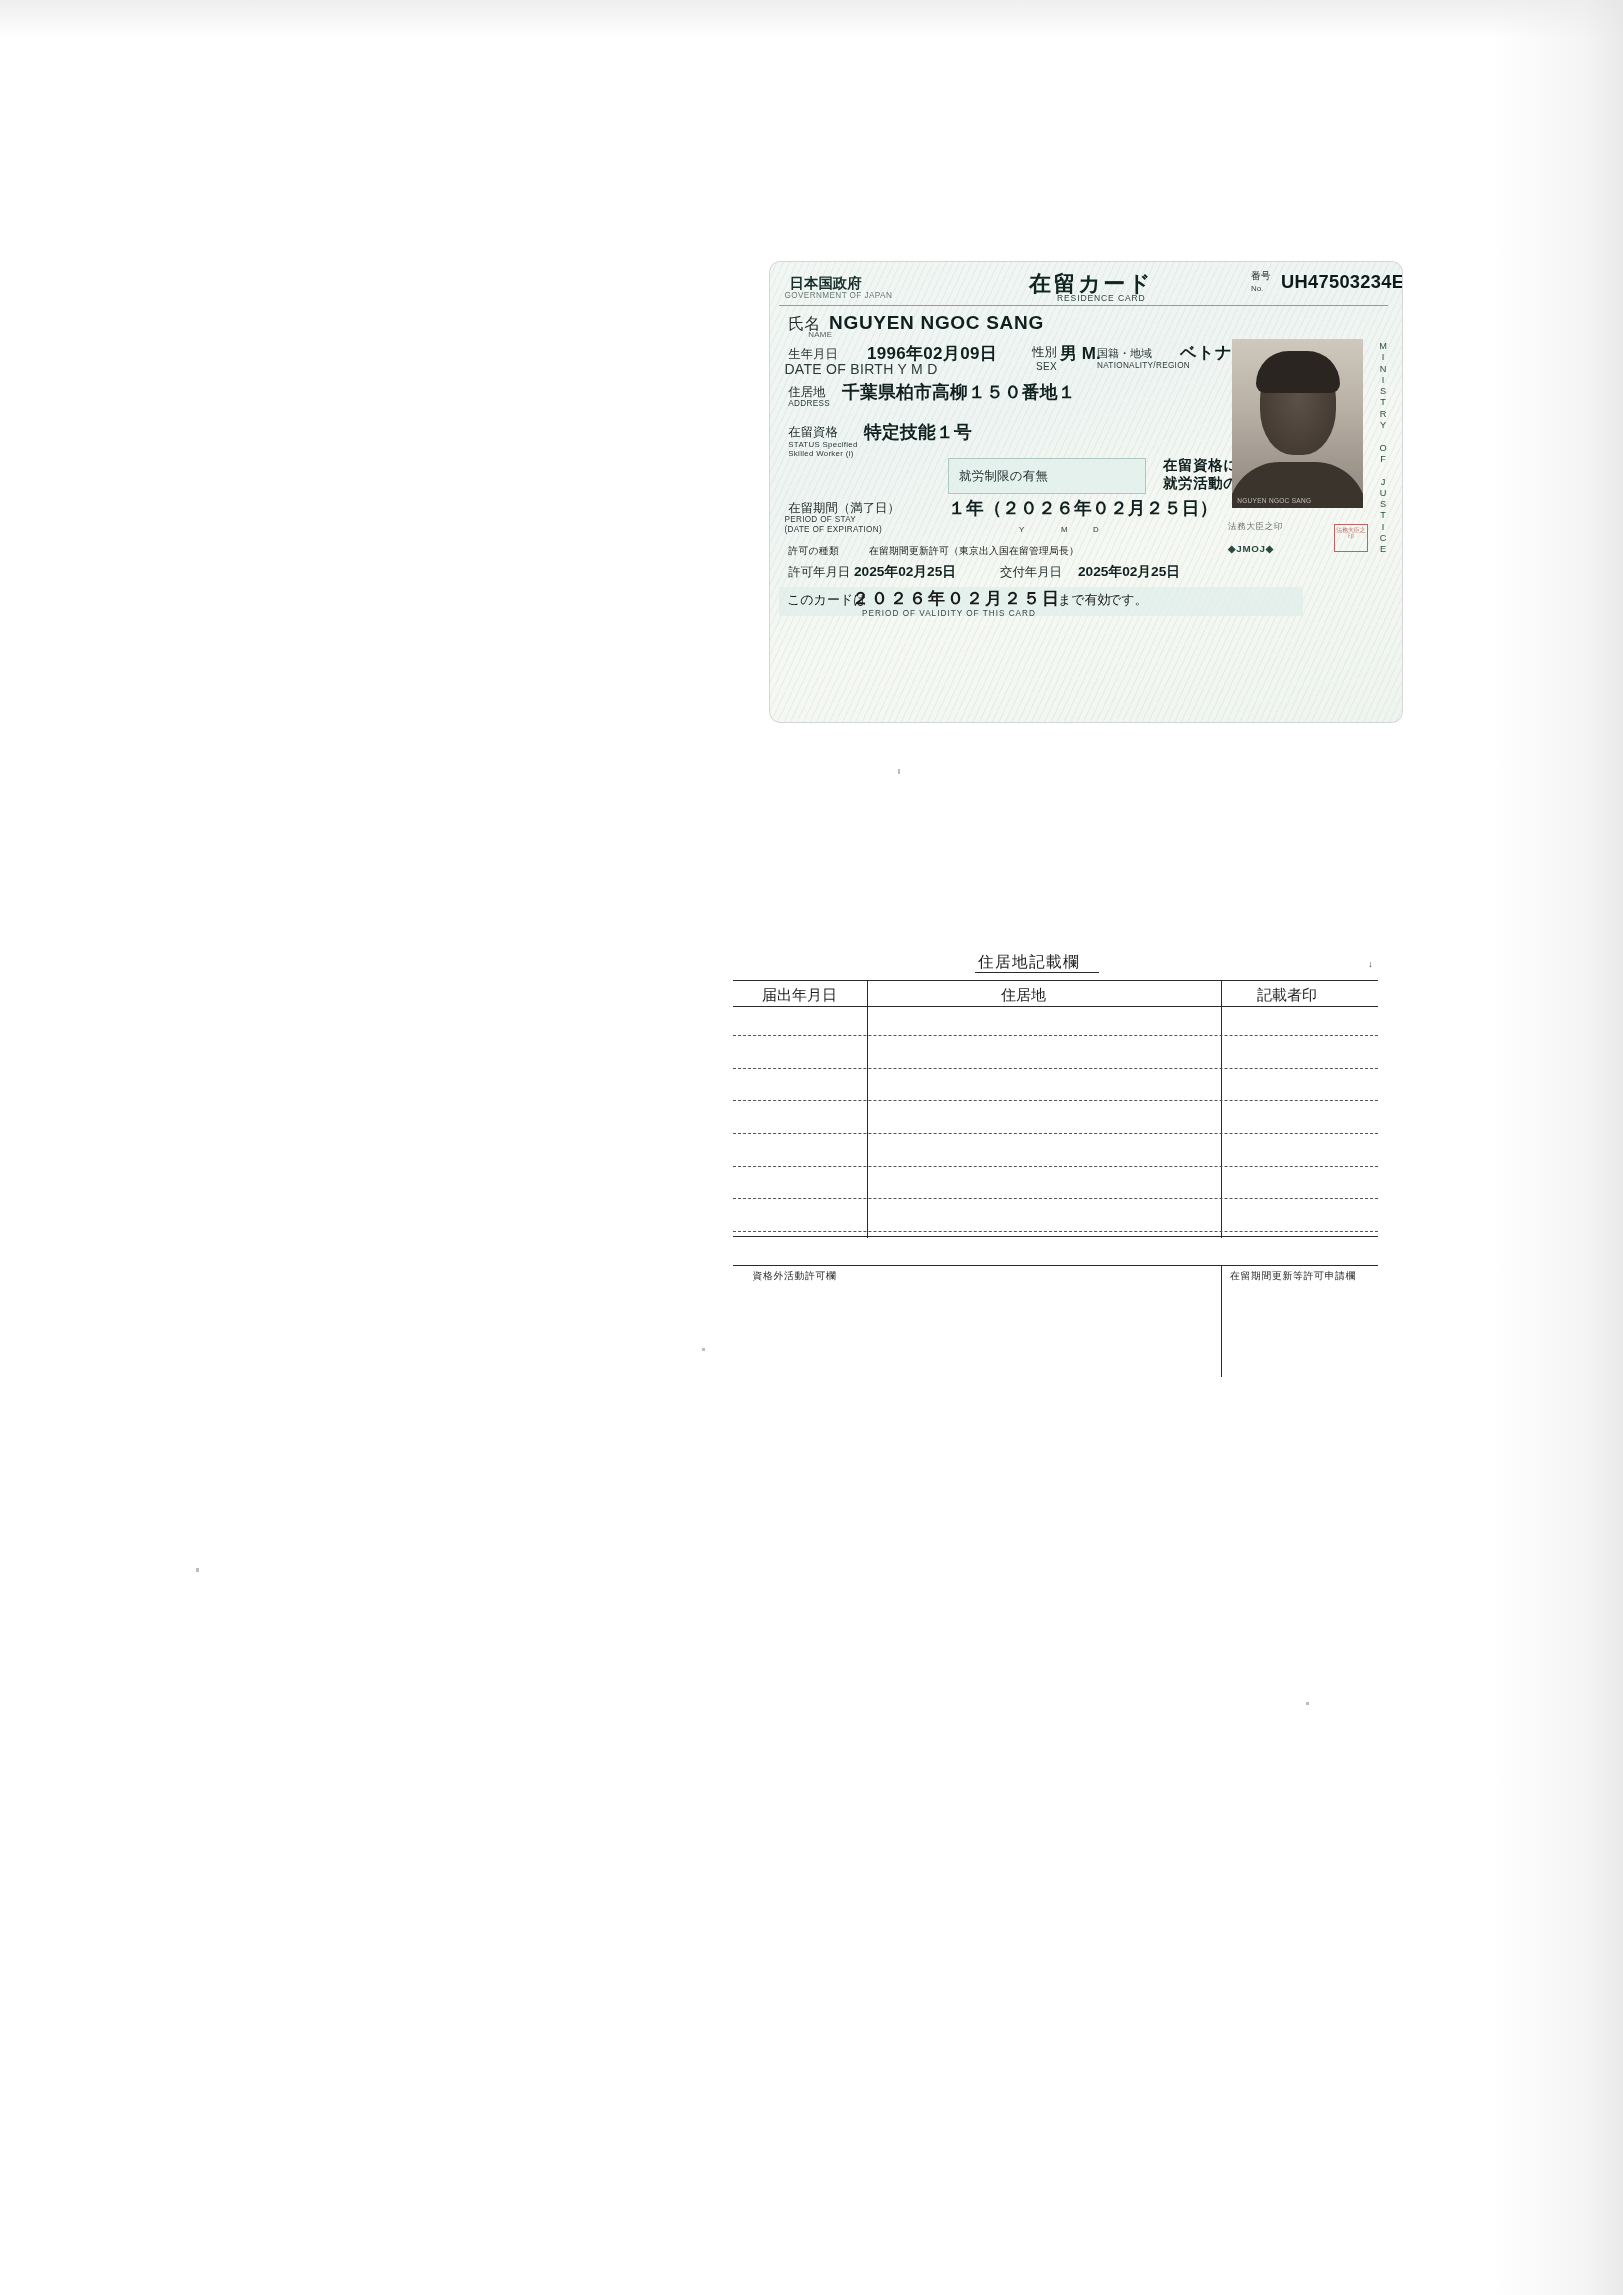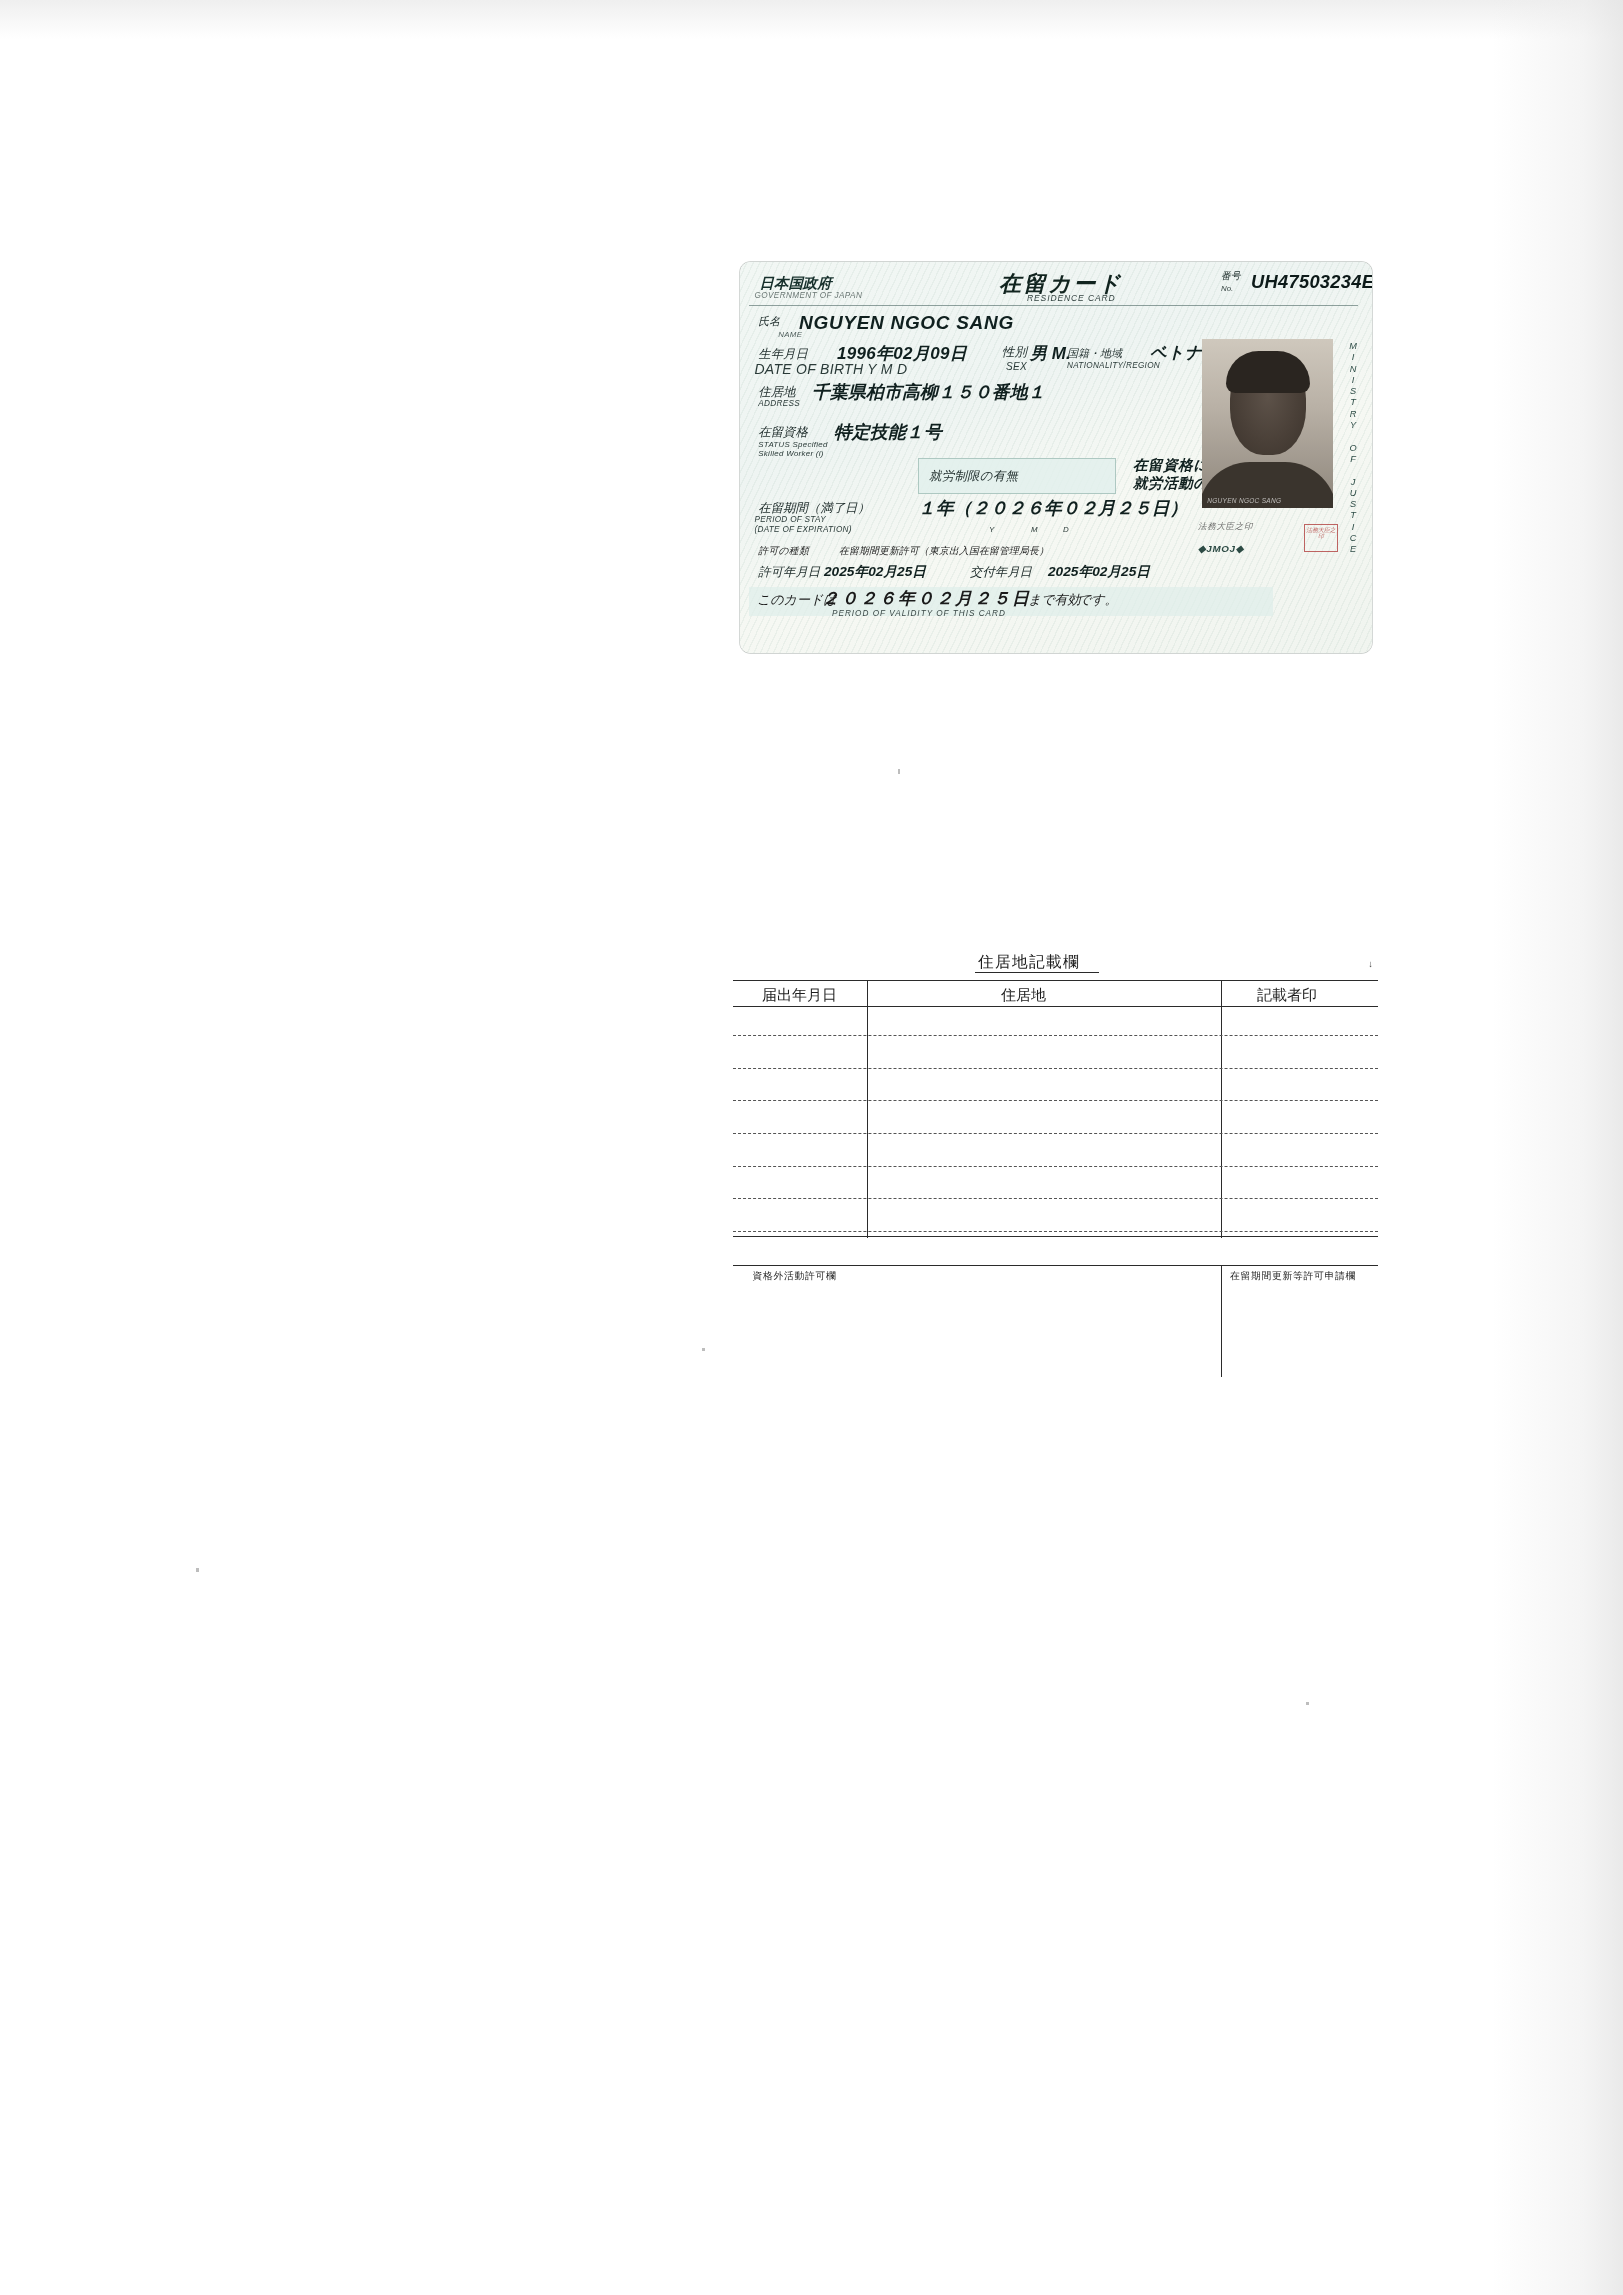--- a/index.html
+++ b/index.html
@@ -31,29 +31,28 @@
   .scan-edge-top {
     position: absolute;
     left: 0; top: 0;
     width: 1623px; height: 39px;
     background: linear-gradient(to bottom, rgba(232,232,232,0.7) 0%, rgba(255,255,255,0) 100%);
   }
 
   
   .card {
     position: absolute;
-    left: 740px;
+    left: 770px;
     top: 262px;
     width: 632px;
-    height: 391px;
+    height: 460px;
     border-radius: 10.5px;
     background: linear-gradient(160deg, #f2f7f4 0%, #eef4f2 35%, #f6f8f3 60%, #f0f4ef 100%);
     box-shadow: 0 0 0 0.7px rgba(120,130,125,0.45);
     overflow: hidden;
-    font-style: italic;
   }
   .card:before {
     content: "";
     position: absolute;
     left: 0; top: 0; right: 0; bottom: 0;
     background:
       repeating-linear-gradient(115deg, rgba(190,210,200,0.22) 0px, rgba(190,210,200,0.22) 1.3px, rgba(255,255,255,0) 1.3px, rgba(255,255,255,0) 5.9px);
     pointer-events: none;
   }
   .card-inner {
@@ -94,21 +93,21 @@
   }
   .hdr-no-val {
     left: 511px; top: 9.2px;
     font-size: 18.3px; font-weight: 700; letter-spacing: 0.3px; color: #0d1a19;
   }
   .hdr-line {
     left: 9.2px; top: 43px; width: 609px; height: 0.7px;
     background: rgba(60,90,85,0.55);
   }
 
-  .name-lbl-jp { left: 18.3px; top: 52px; font-size: 11px; }
+  .name-lbl-jp { left: 18.3px; top: 52px; font-size: 16px; }
   .name-lbl-en { left: 18.3px; top: 68px; font-size: 7.9px; color: #51605e; margin-left: 20px; }
   .name-val { left: 59px; top: 50px; font-size: 19px; font-weight: 700; letter-spacing: 0.7px; }
 
   .dob-lbl-jp { left: 18.3px; top: 84px; font-size: 12.4px; }
   .dob-lbl-en { left: 14.4px; top: 99px; font-size: 14px; letter-spacing: 0.3px; }
   .dob-val { left: 97px; top: 80px; font-size: 17px; font-weight: 700; letter-spacing: 0.3px; }
   .sex-lbl-jp { left: 262px; top: 82px; font-size: 12.4px; }
   .sex-lbl-en { left: 266px; top: 99px; font-size: 10px; }
   .sex-val { left: 290px; top: 80px; font-size: 17px; font-weight: 700; }
   .nat-lbl-jp { left: 327px; top: 84px; font-size: 11px; }

